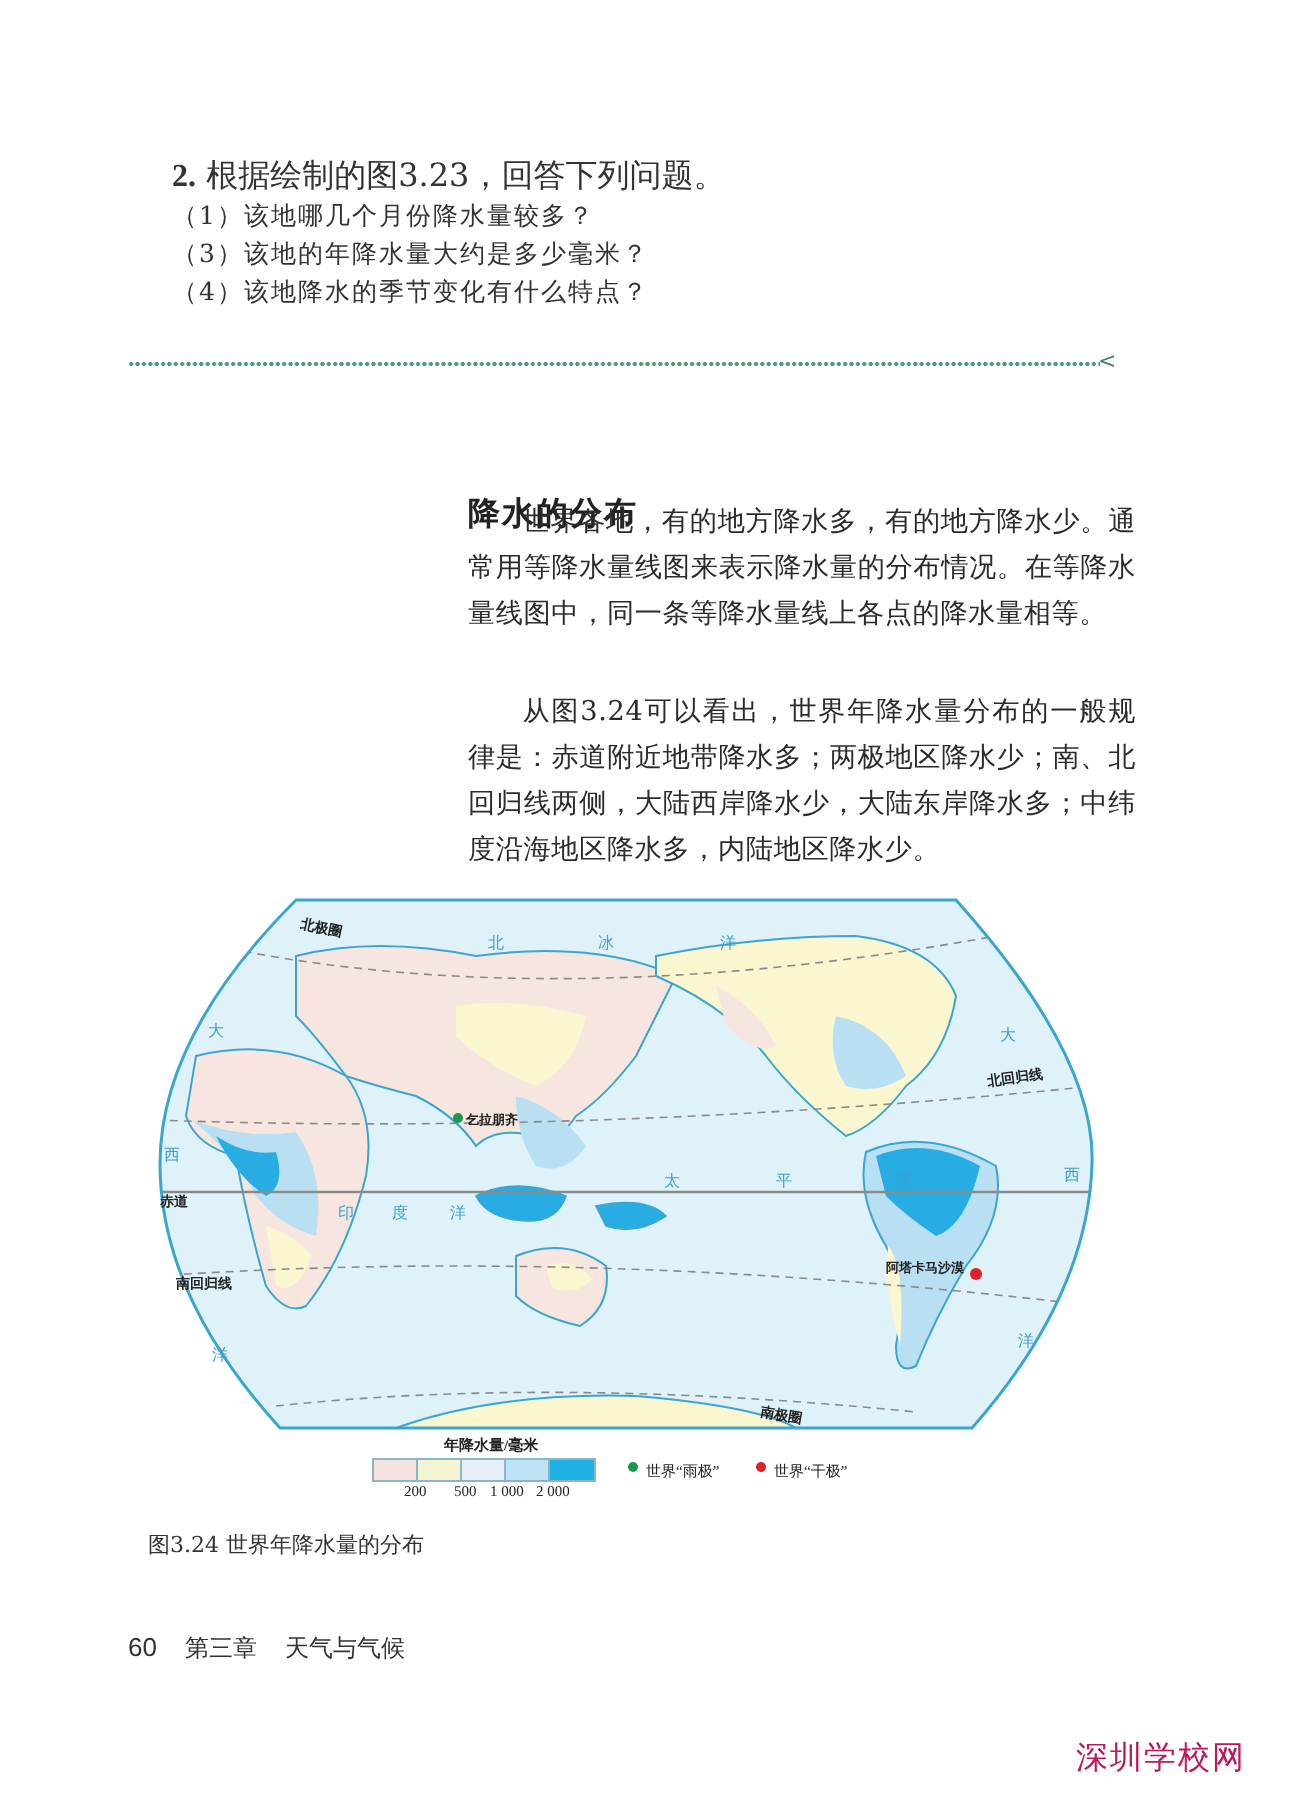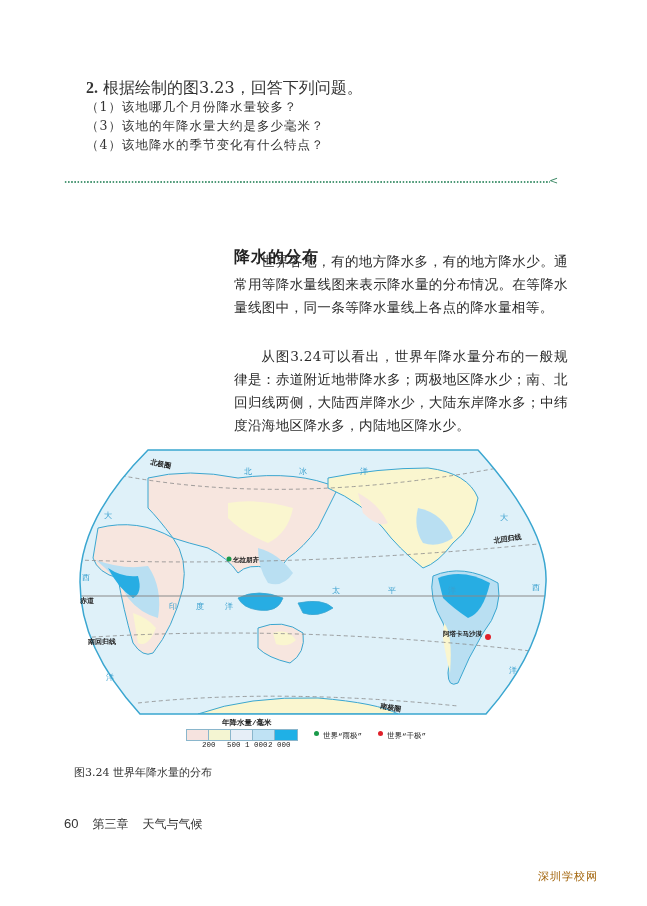--- a/index.html
+++ b/index.html
@@ -19,34 +19,34 @@
   .section-title { position: absolute; left: 234px; top: 225px; font-size: 16px; font-weight: bold; font-family: "DejaVu Sans", sans-serif; color: #222; letter-spacing: 1px; margin-top: 22px; }
 
   .body-text { position: absolute; left: 234px; width: 334px; font-size: 13.6px; line-height: 23px; color: #2b2b2b; text-align: justify; letter-spacing: 0.3px; }
   .p1 { top: 250px; }
   .p2 { top: 345px; }
   .indent { text-indent: 2em; }
 
   .map-wrap { position: absolute; left: 78px; top: 448px; width: 470px; height: 268px; }
   .map-wrap svg { width: 100%; height: 100%; display: block; }
 
-  .legend { position: absolute; left: 182px; top: 718px; width: 260px; height: 40px; font-family: Liberation Mono, monospace; }
+  .legend { position: absolute; left: 182px; top: 718px; width: 260px; height: 40px; font-family: Liberation Serif, serif; }
   .legend-title { position: absolute; left: 40px; top: 0; font-size: 7.5px; font-weight: bold; color: #222; }
   .legend-bar { position: absolute; left: 4px; top: 11px; display: flex; border: 1px solid #8ab6cc; }
   .legend-bar span { display: block; width: 22px; height: 10px; border-right: 1px solid #8ab6cc; }
   .legend-bar span:last-child { border-right: none; }
   .legend-ticks { position: absolute; left: 0; top: 23px; font-size: 7.5px; color: #222; width: 140px; }
   .legend-ticks span { position: absolute; }
   .legend-point { position: absolute; top: 13px; font-size: 7.5px; color: #222; display: flex; align-items: flex-start; gap: 4px; }
   .dot { width: 5px; height: 5px; border-radius: 50%; display: inline-block; }
 
   .fig-caption { position: absolute; left: 74px; top: 765px; font-size: 11px; color: #333; }
   .footer { position: absolute; left: 64px; top: 816px; font-size: 12px; color: #333; display: flex; gap: 14px; }
   .footer .pg { font-family: "Liberation Sans", sans-serif; font-size: 13px; }
-  .watermark { position: absolute; left: 538px; top: 869px; font-size: 11px; color: #a16207; letter-spacing: 1px; font-family: "DejaVu Serif", serif; }
+  .watermark { position: absolute; left: 538px; top: 869px; font-size: 16px; color: #be185d; letter-spacing: 1px; font-family: "DejaVu Serif", serif; }
 
   .map-label { font-family: "DejaVu Sans", sans-serif; }
 </style>
 </head>
 <body>
 
 <div class="questions">
   <div class="q-title"><b>2.</b> <span>根据绘制的图3.23，回答下列问题。</span></div>
   <div class="q-item">（1）该地哪几个月份降水量较多？</div>
   <div class="q-item">（3）该地的年降水量大约是多少毫米？</div>

